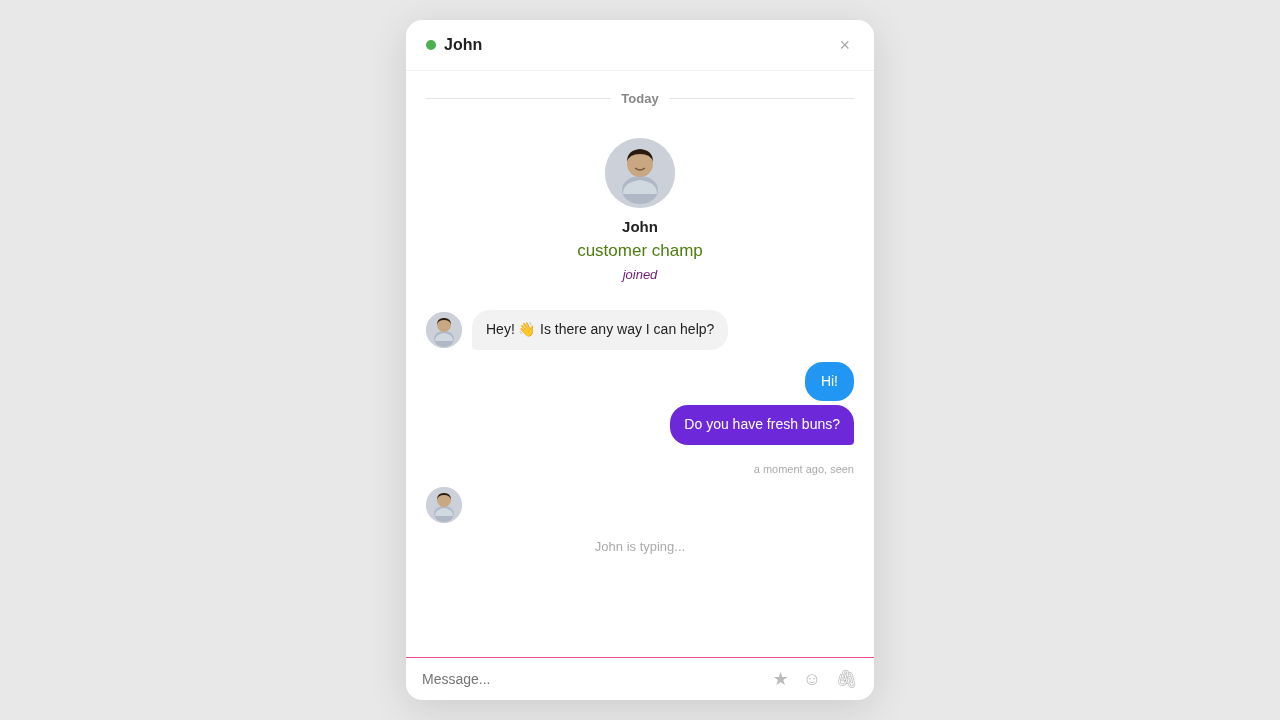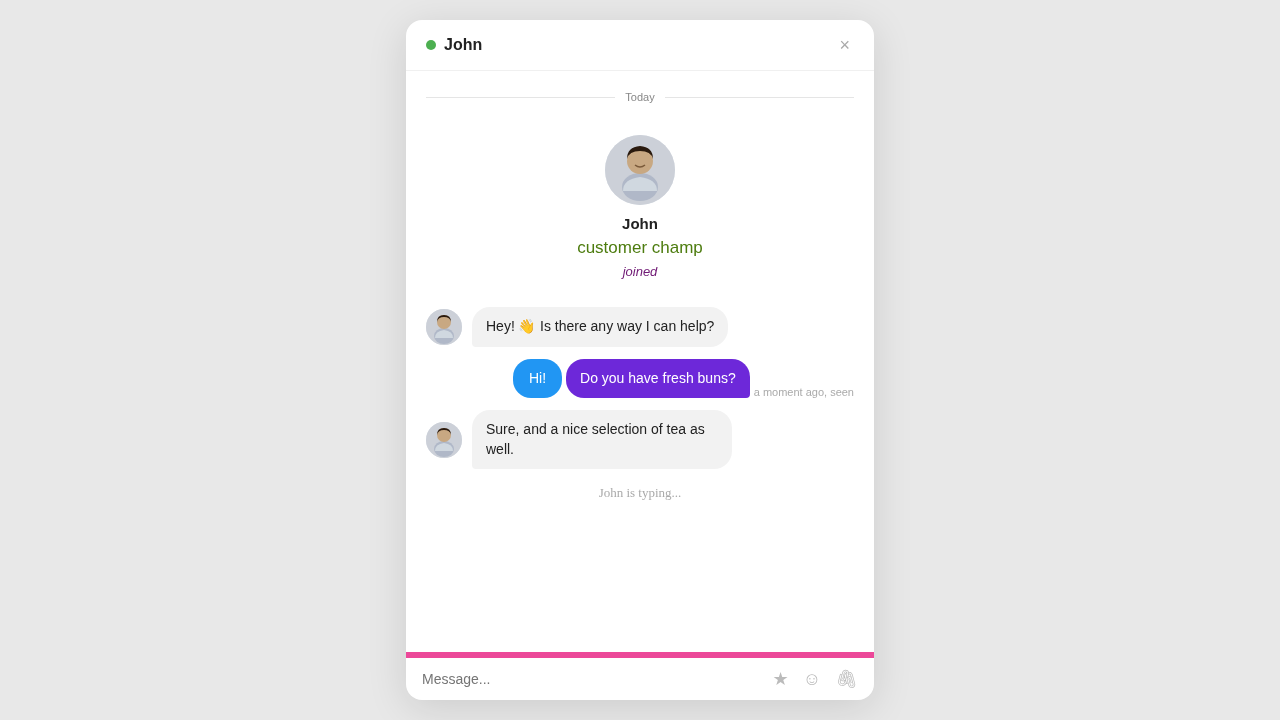--- a/index.html
+++ b/index.html
@@ -83,23 +83,23 @@
       margin: 4px 0 12px;
     }
 
     .date-divider-line {
       flex: 1;
       height: 1px;
       background: #e5e5e5;
     }
 
     .date-divider-text {
-      font-size: 11px;
+      font-size: 13px;
       color: #888;
-      font-weight: 400;
+      font-weight: 700;
     }
 
     
     .join-card {
       display: flex;
       flex-direction: column;
       align-items: center;
       margin: 8px 0 16px;
       gap: 6px;
     }
@@ -198,44 +198,43 @@
     .bubble.outgoing-main {
       background: #6d28d9;
       color: #fff;
       border-bottom-right-radius: 4px;
       font-size: 14px;
       font-weight: 500;
     }
 
     .outgoing-group {
       display: flex;
-      flex-direction: row;
+      flex-direction: column;
       align-items: flex-end;
       gap: 4px;
     }
 
     .message-meta {
       font-size: 11px;
       color: #aaa;
       text-align: right;
       margin-top: 14px;
     }
 
     
     .typing-indicator {
       text-align: center;
       font-size: 13px;
       color: #aaa;
       padding: 4px 0 8px;
-      font-family: Liberation Serif, serif;
     }
 
     
     .chat-footer {
-      border-top: 6px solid #ec4899;
+      border-top: 1px solid #ec4899;
       padding: 12px 16px;
       display: flex;
       align-items: center;
       gap: 12px;
       flex-shrink: 0;
     }
 
     .message-input {
       flex: 1;
       border: none;
@@ -333,23 +332,20 @@
     <div class="message-row incoming">
       <div class="msg-avatar">
         <svg viewBox="0 0 36 36" xmlns="http://www.w3.org/2000/svg">
           <rect width="36" height="36" fill="#ccd0d8"></rect>
           <ellipse cx="18" cy="27" rx="10" ry="8" fill="#b0b8c8"></ellipse>
           <circle cx="18" cy="13" r="7" fill="#c8a882"></circle>
           <path d="M11 13 Q11 6 18 6 Q25 6 25 13 Q24 8 18 8 Q12 8 11 13Z" fill="#2a1a0e"></path>
           <path d="M9 29 Q9 22 18 21 Q27 22 27 29" fill="#d0d8e0"></path>
         </svg>
       </div>
-      <div class="bubble incoming">
-        <span>Sure, and a nice selection of tea as well.</span>
-      </div>
     </div>
 
     <div class="typing-indicator">John is typing...</div>
 
   </div>
 
   <div class="chat-footer">
     <input class="message-input" type="text" placeholder="Message..." style="">
     <div class="footer-icons">
       <button class="footer-icon">★</button>

